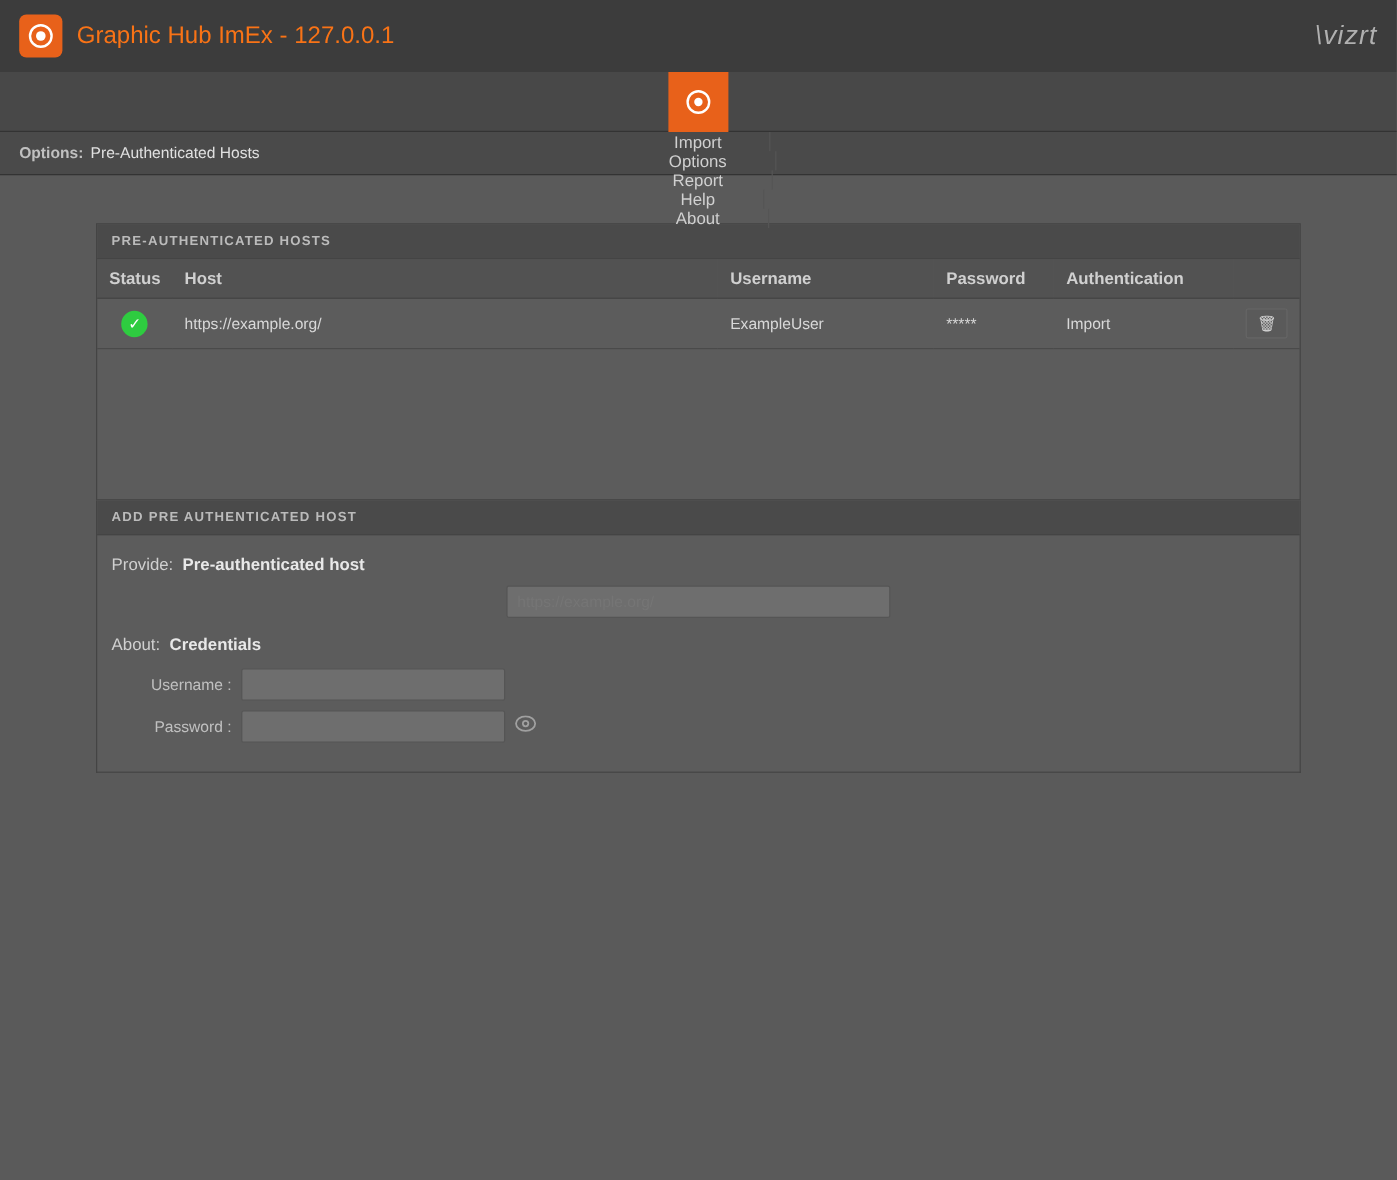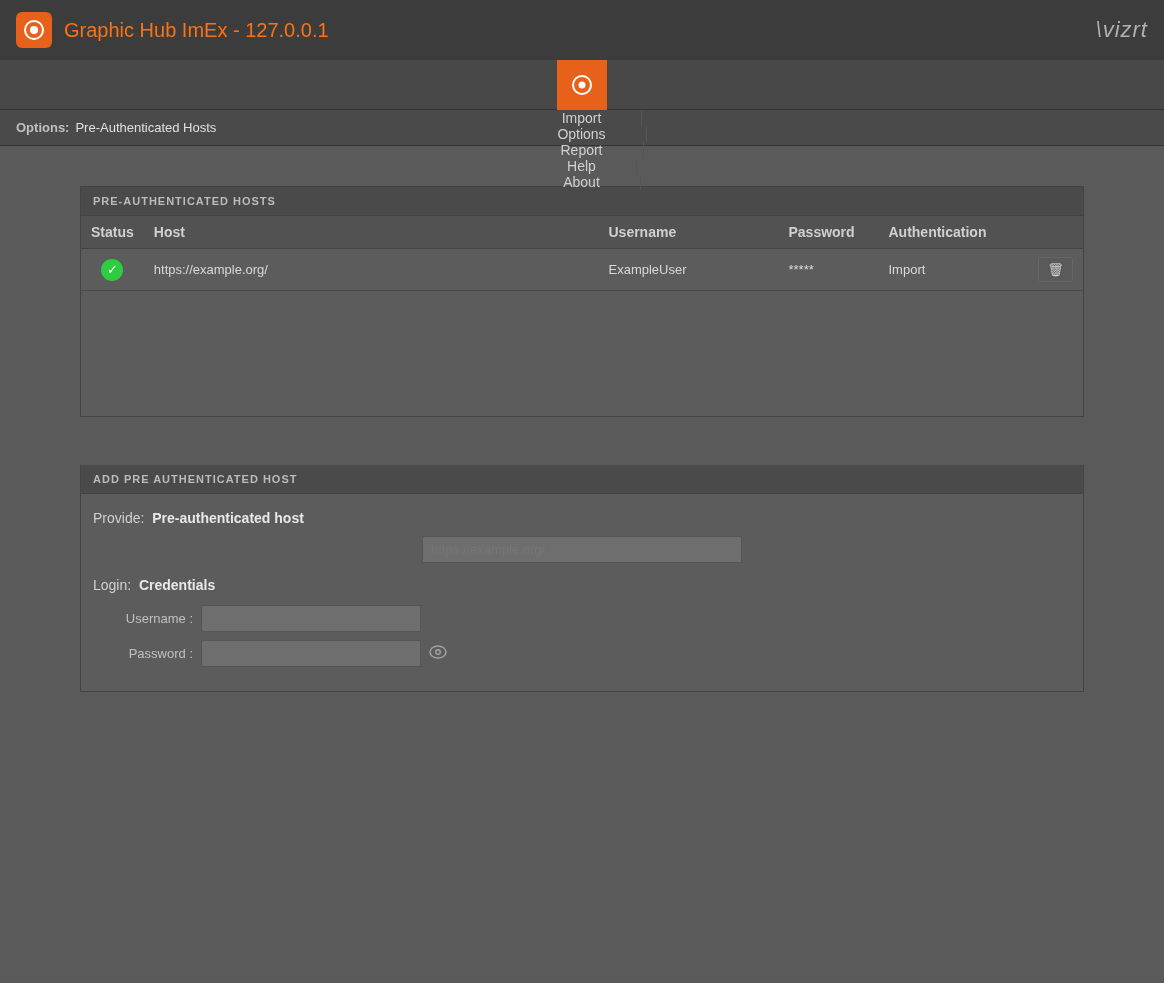--- a/index.html
+++ b/index.html
@@ -176,21 +176,20 @@
     }
     .add-section-header {
       background: #4a4a4a;
       padding: 8px 12px;
       font-size: 11px;
       font-weight: 600;
       color: #bbb;
       letter-spacing: 1px;
       text-transform: uppercase;
       border-bottom: 1px solid #444;
-      margin-top: 48px;
     }
     .add-section-body {
       padding: 16px 12px;
     }
 
     .provide-label {
       font-size: 14px;
       color: #d0d0d0;
       margin-bottom: 10px;
     }
@@ -345,21 +344,21 @@
       <div class="provide-label">
         <span>Provide:</span>
         &nbsp;<strong>Pre-authenticated host</strong>
       </div>
 
       <div class="host-input-row">
         <input class="host-input" type="text" placeholder="https://example.org/" style="">
       </div>
 
       <div class="login-label">
-        <span>Login:</span>
+        <span>About:</span>
         &nbsp;<strong>Credentials</strong>
       </div>
 
       <div class="credentials-row">
         <label>Username :</label>
         <input class="cred-input" type="text" style="">
       </div>
 
       <div class="credentials-row">
         <label>Password :</label>

